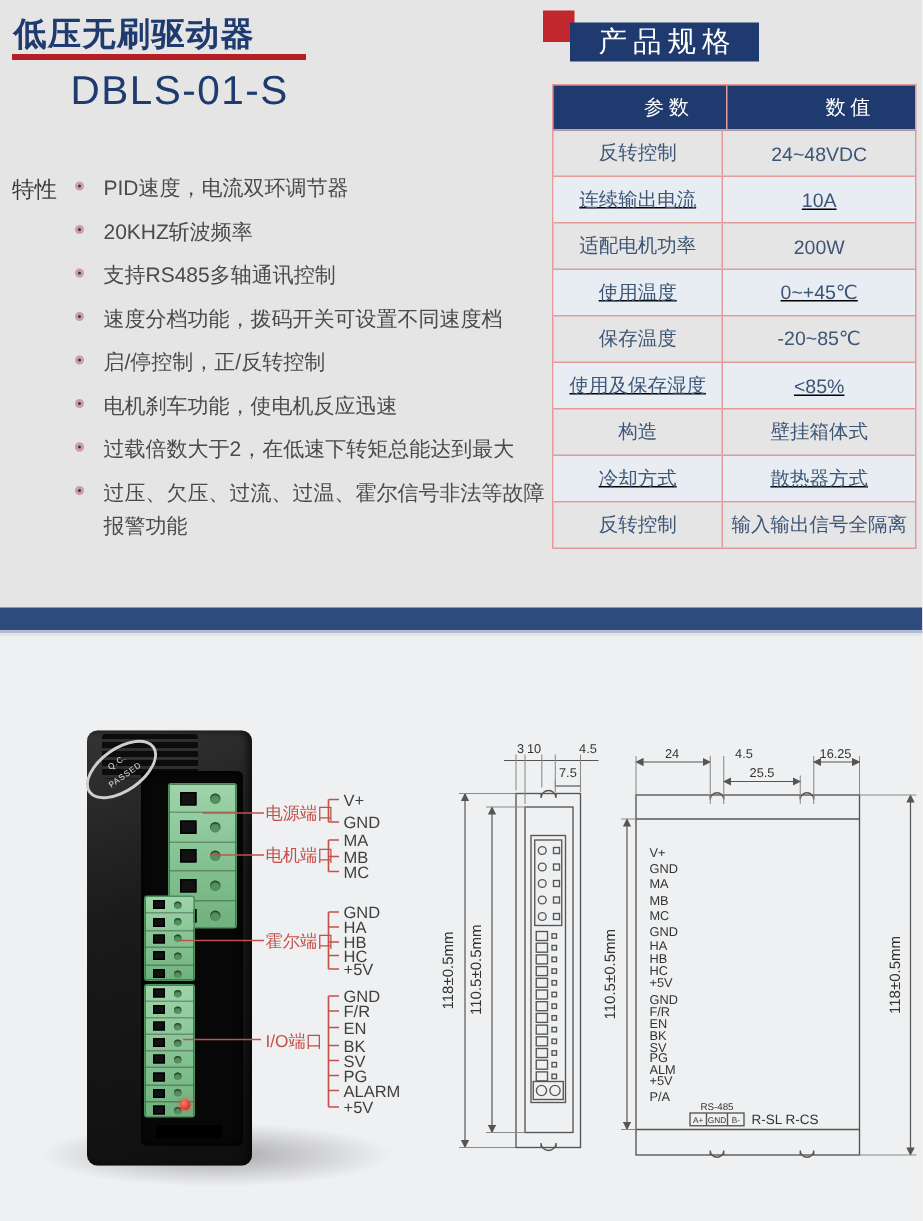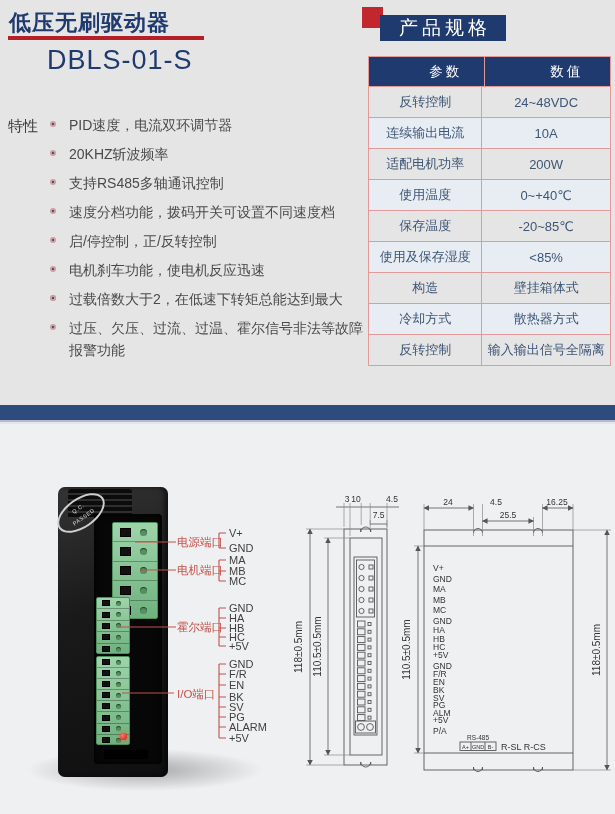--- a/index.html
+++ b/index.html
@@ -22,21 +22,21 @@
   .features{position:absolute;left:50px;top:114px;width:315px;list-style:none;}
   .features li{position:relative;padding-left:19px;font-size:14px;color:var(--body_text);line-height:22px;margin-bottom:7px;}
   .features li .dot{position:absolute;left:0;top:7px;width:6px;height:6px;border-radius:50%;background:var(--navy);border:2px solid #cf9d9d;}
 
   
   .red-sq{position:absolute;left:362px;top:7px;width:21px;height:21px;background:var(--red);}
   .spec-title{position:absolute;left:380px;top:15px;width:126px;height:26px;background:var(--navy);color:#fff;
               font-size:19px;letter-spacing:4px;display:flex;align-items:center;justify-content:center;padding-left:4px;}
   .spec-table{position:absolute;left:368px;top:56px;width:243px;border:1px solid var(--table_border);border-bottom:none;}
   .spec-row{display:flex;height:31px;border-bottom:1px solid var(--table_border);}
-  .spec-row.alt{background:var(--row_alt);}
+  .spec-row.alt{background:var(--row_alt);text-decoration:underline;}
   .spec-row .c1{width:47%;border-right:1px solid var(--table_border);}
   .spec-row .c2{width:53%;}
   .spec-row div{display:flex;align-items:center;justify-content:center;font-size:13px;color:#3d5676;}
   .spec-head{background:var(--navy);height:30px;}
   .spec-head div{color:#fff !important;font-size:13.5px;letter-spacing:3px;padding-left:3px;margin-left:36px;}
 
   
   .divider-bar{position:absolute;left:0;top:405px;width:615px;height:17px;background:var(--divider);border-bottom:2px solid #b3bbd3;}
   .bottom{position:absolute;left:0;top:424px;width:615px;height:390px;background:var(--bottom_bg);}
 
@@ -122,21 +122,21 @@
     <div class="spec-row alt">
         <div class="c1">连续输出电流</div>
         <div class="c2">10A</div>
       </div>
     <div class="spec-row">
         <div class="c1">适配电机功率</div>
         <div class="c2">200W</div>
       </div>
     <div class="spec-row alt">
         <div class="c1">使用温度</div>
-        <div class="c2">0~+40℃</div>
+        <div class="c2">0~+45℃</div>
       </div>
     <div class="spec-row">
         <div class="c1">保存温度</div>
         <div class="c2">-20~85℃</div>
       </div>
     <div class="spec-row alt">
         <div class="c1">使用及保存湿度</div>
         <div class="c2">&lt;85%</div>
       </div>
     <div class="spec-row">

